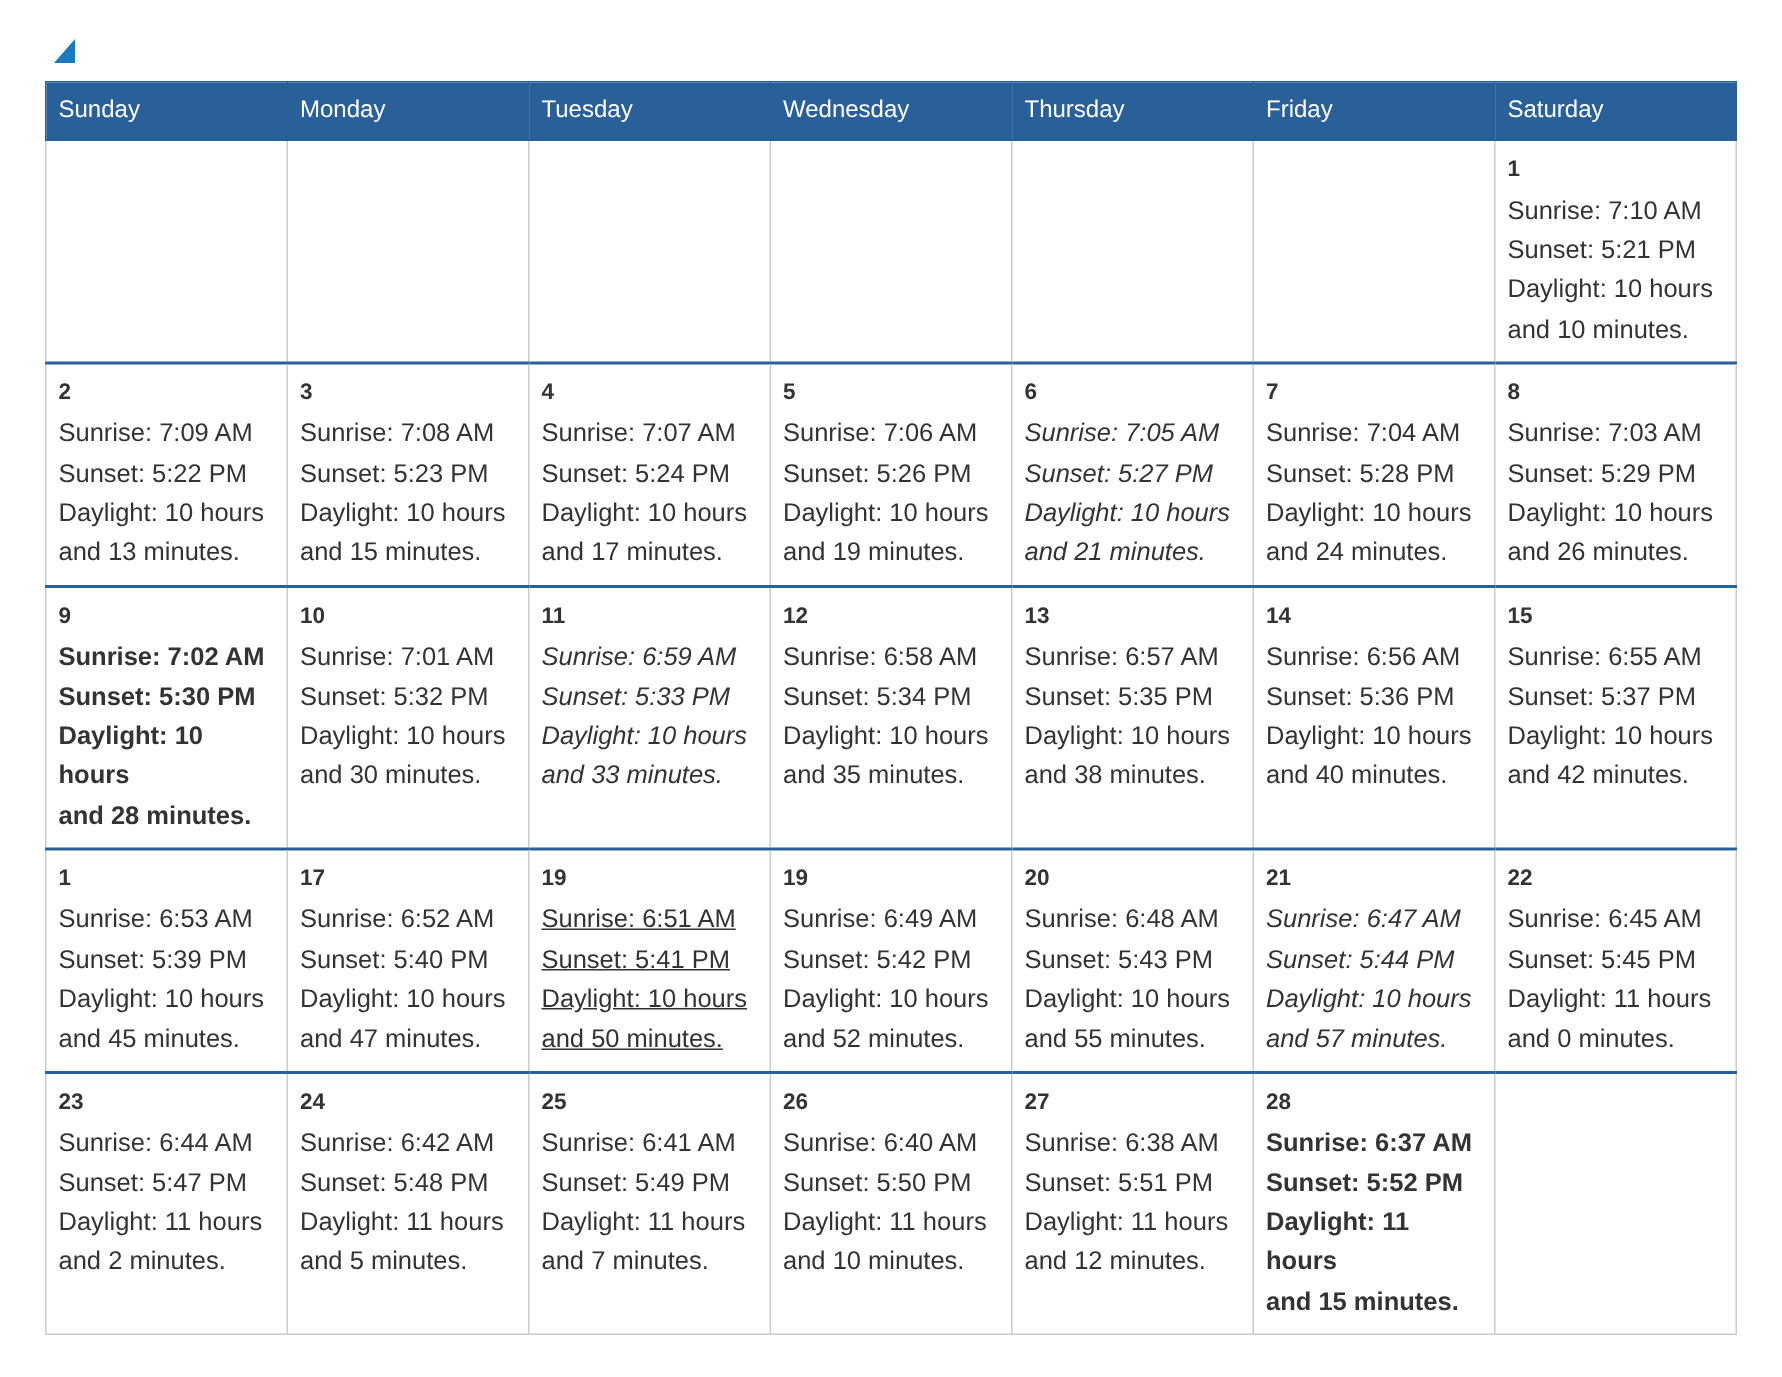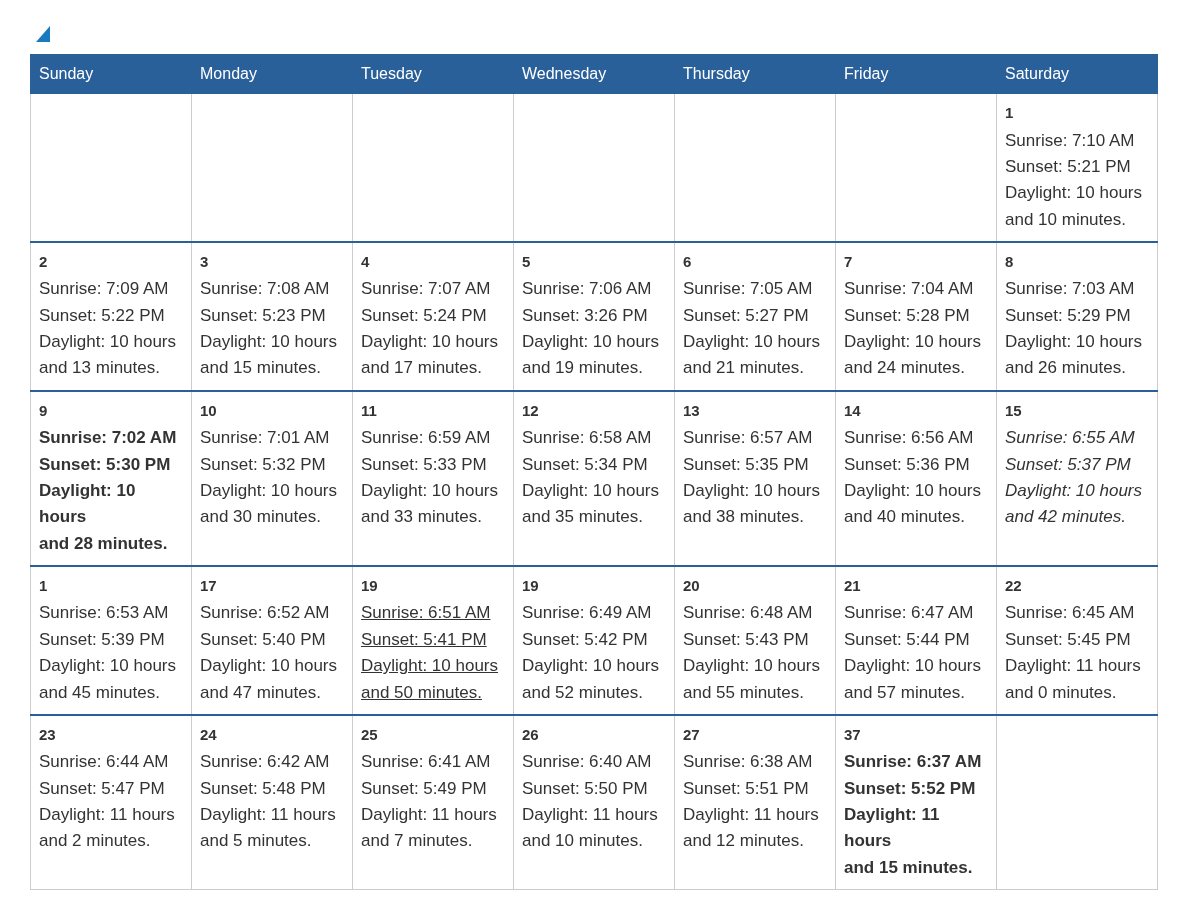--- a/index.html
+++ b/index.html
@@ -156,27 +156,27 @@
         <td>
           <span class="day-number">4</span>
           <div class="day-info" style="white-space: pre-line;">Sunrise: 7:07 AM
 Sunset: 5:24 PM
 Daylight: 10 hours
 and 17 minutes.</div>
         </td>
         <td>
           <span class="day-number">5</span>
           <div class="day-info" style="white-space: pre-line;">Sunrise: 7:06 AM
-Sunset: 3:26 PM
+Sunset: 5:26 PM
 Daylight: 10 hours
 and 19 minutes.</div>
         </td>
         <td>
           <span class="day-number">6</span>
-          <div class="day-info" style="white-space: pre-line;">Sunrise: 7:05 AM
+          <div class="day-info" style="white-space: pre-line; font-style: italic;">Sunrise: 7:05 AM
 Sunset: 5:27 PM
 Daylight: 10 hours
 and 21 minutes.</div>
         </td>
         <td>
           <span class="day-number">7</span>
           <div class="day-info" style="white-space: pre-line;">Sunrise: 7:04 AM
 Sunset: 5:28 PM
 Daylight: 10 hours
 and 24 minutes.</div>
@@ -199,21 +199,21 @@
         </td>
         <td>
           <span class="day-number">10</span>
           <div class="day-info" style="white-space: pre-line;">Sunrise: 7:01 AM
 Sunset: 5:32 PM
 Daylight: 10 hours
 and 30 minutes.</div>
         </td>
         <td>
           <span class="day-number">11</span>
-          <div class="day-info" style="white-space: pre-line;">Sunrise: 6:59 AM
+          <div class="day-info" style="white-space: pre-line; font-style: italic;">Sunrise: 6:59 AM
 Sunset: 5:33 PM
 Daylight: 10 hours
 and 33 minutes.</div>
         </td>
         <td>
           <span class="day-number">12</span>
           <div class="day-info" style="white-space: pre-line;">Sunrise: 6:58 AM
 Sunset: 5:34 PM
 Daylight: 10 hours
 and 35 minutes.</div>
@@ -227,21 +227,21 @@
         </td>
         <td>
           <span class="day-number">14</span>
           <div class="day-info" style="white-space: pre-line;">Sunrise: 6:56 AM
 Sunset: 5:36 PM
 Daylight: 10 hours
 and 40 minutes.</div>
         </td>
         <td>
           <span class="day-number">15</span>
-          <div class="day-info" style="white-space: pre-line; font-style: italic;">Sunrise: 6:55 AM
+          <div class="day-info" style="white-space: pre-line;">Sunrise: 6:55 AM
 Sunset: 5:37 PM
 Daylight: 10 hours
 and 42 minutes.</div>
         </td>
       </tr>
       <tr class="row-separator">
         <td>
           <span class="day-number">1</span>
           <div class="day-info" style="white-space: pre-line;">Sunrise: 6:53 AM
 Sunset: 5:39 PM
@@ -271,21 +271,21 @@
         </td>
         <td>
           <span class="day-number">20</span>
           <div class="day-info" style="white-space: pre-line;">Sunrise: 6:48 AM
 Sunset: 5:43 PM
 Daylight: 10 hours
 and 55 minutes.</div>
         </td>
         <td>
           <span class="day-number">21</span>
-          <div class="day-info" style="white-space: pre-line;">Sunrise: 6:47 AM
+          <div class="day-info" style="white-space: pre-line; font-style: italic;">Sunrise: 6:47 AM
 Sunset: 5:44 PM
 Daylight: 10 hours
 and 57 minutes.</div>
         </td>
         <td>
           <span class="day-number">22</span>
           <div class="day-info" style="white-space: pre-line;">Sunrise: 6:45 AM
 Sunset: 5:45 PM
 Daylight: 11 hours
 and 0 minutes.</div>
@@ -321,21 +321,21 @@
 and 10 minutes.</div>
         </td>
         <td>
           <span class="day-number">27</span>
           <div class="day-info" style="white-space: pre-line;">Sunrise: 6:38 AM
 Sunset: 5:51 PM
 Daylight: 11 hours
 and 12 minutes.</div>
         </td>
         <td>
-          <span class="day-number">37</span>
+          <span class="day-number">28</span>
           <div class="day-info" style="white-space: pre-line; font-weight: bold;">Sunrise: 6:37 AM
 Sunset: 5:52 PM
 Daylight: 11 hours
 and 15 minutes.</div>
         </td>
         <td class="empty-cell"></td>
       </tr>
     </tbody>
 </table>
 

